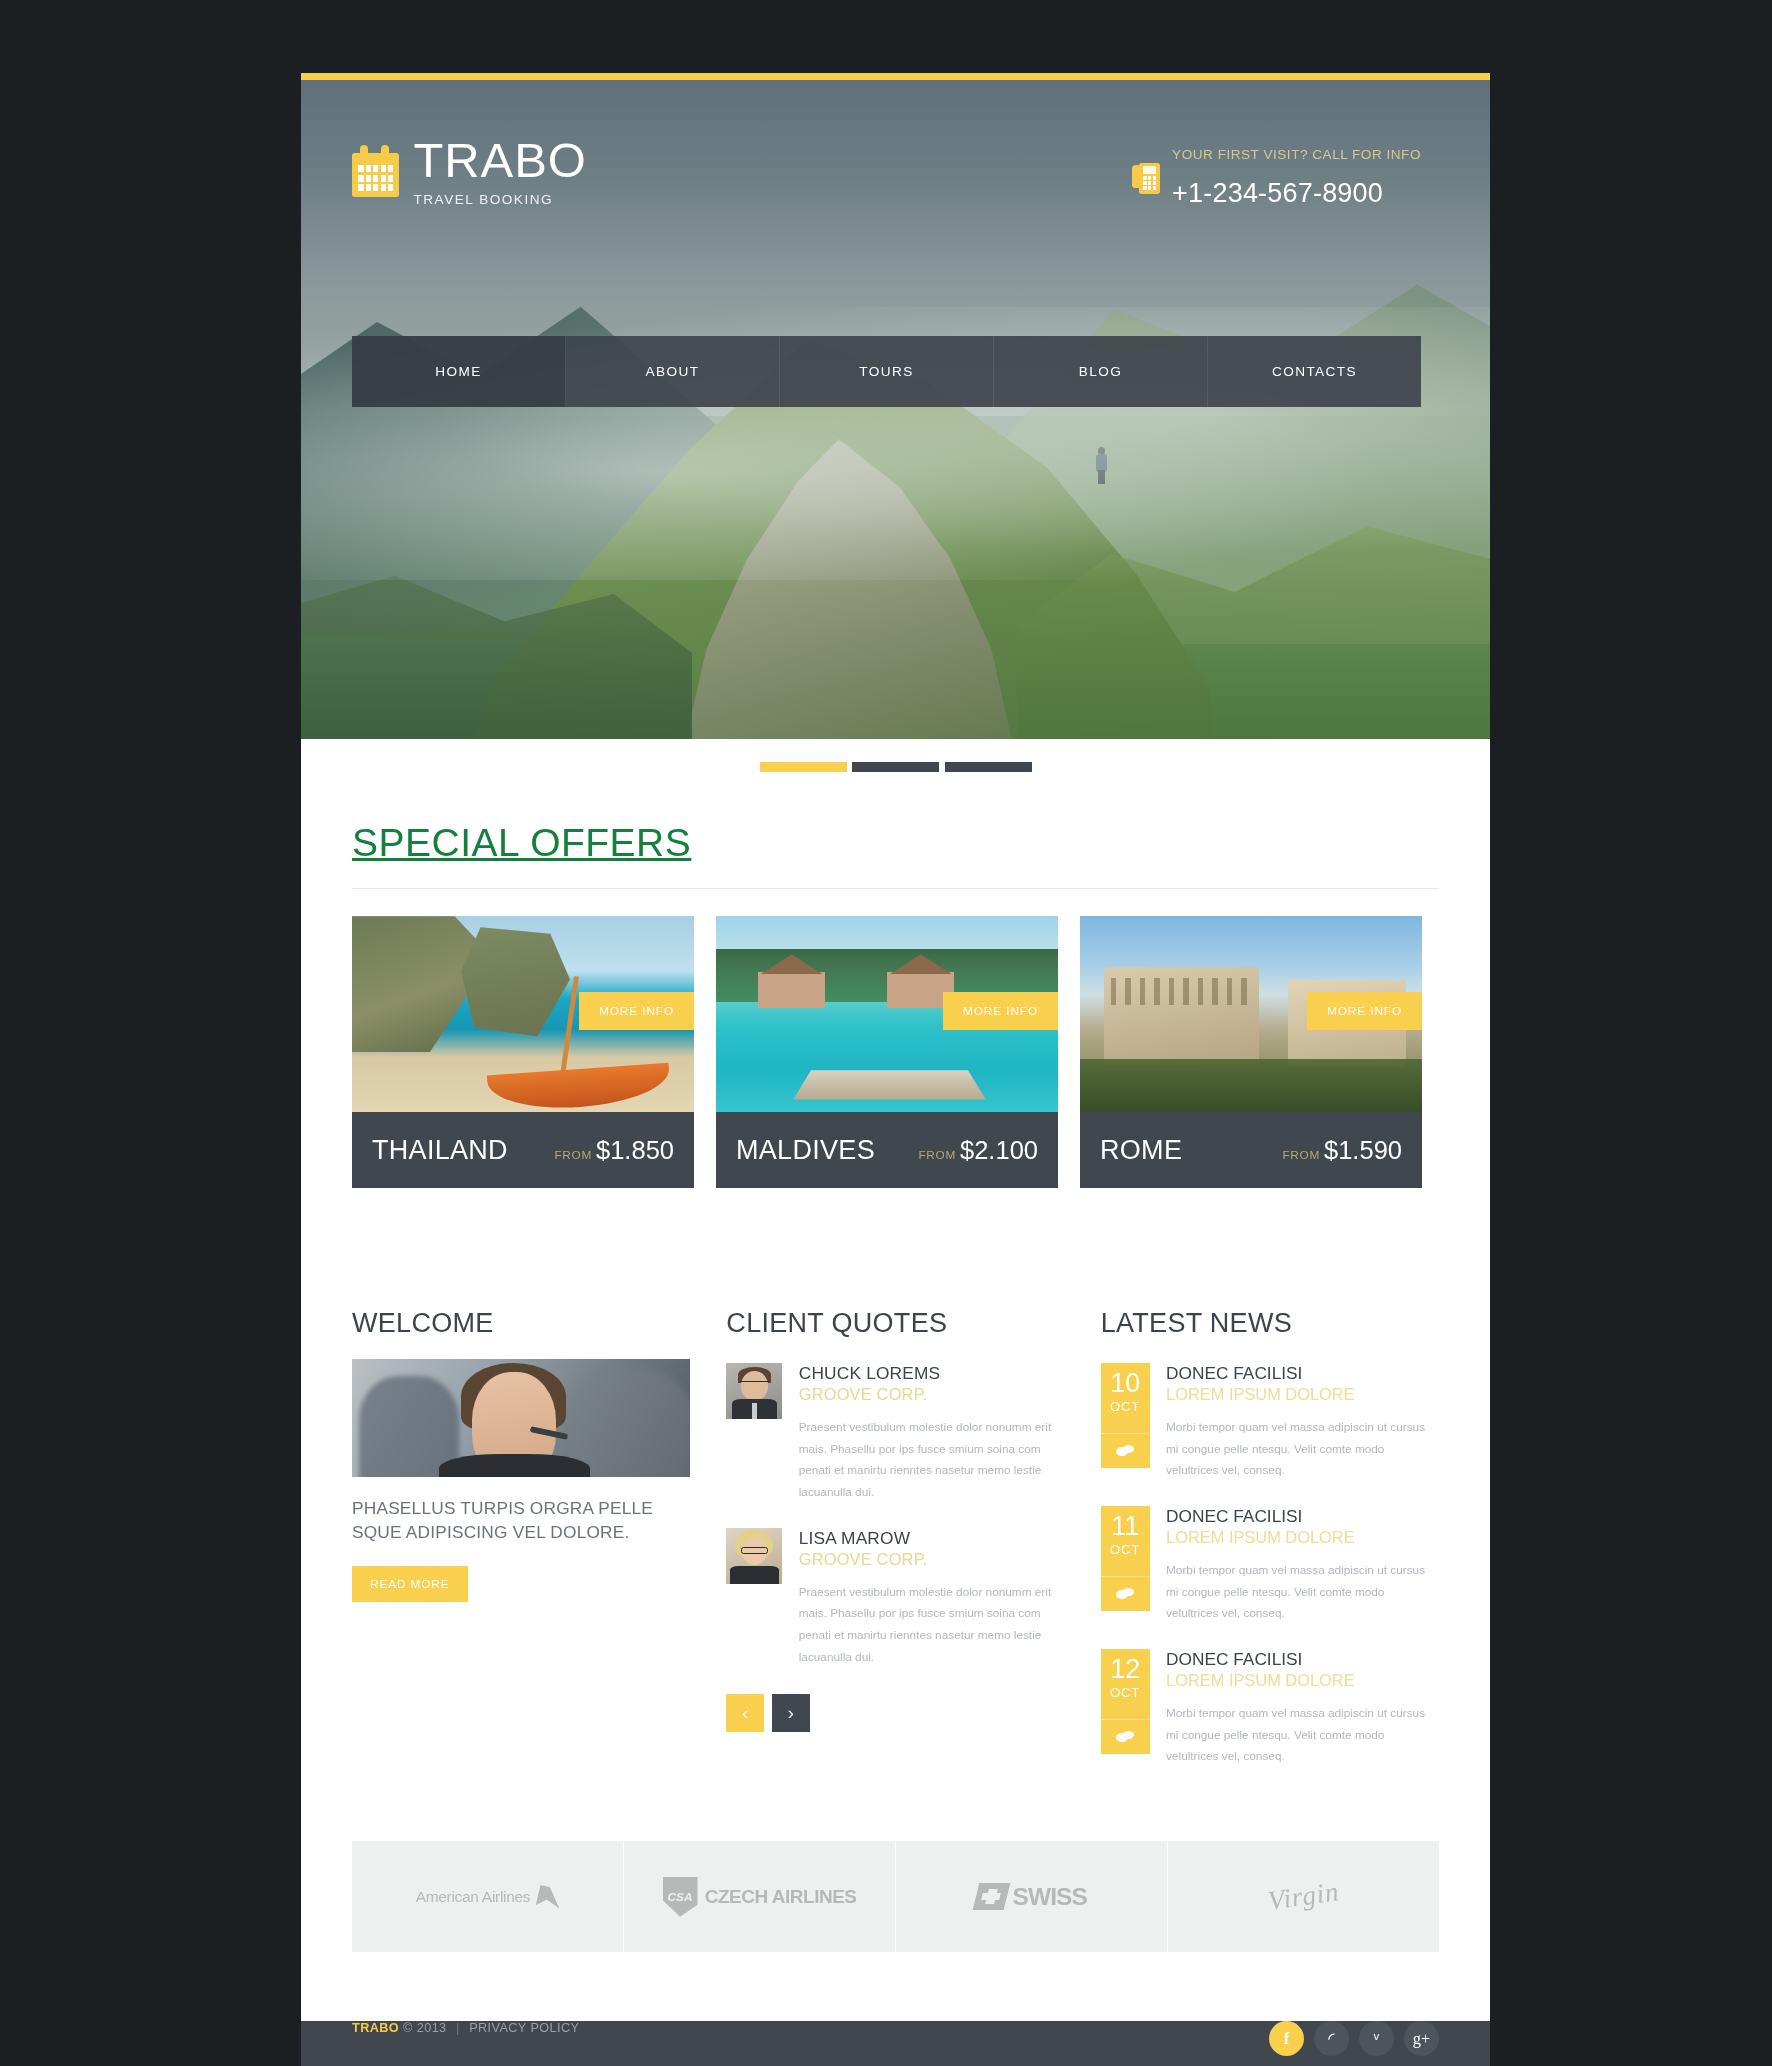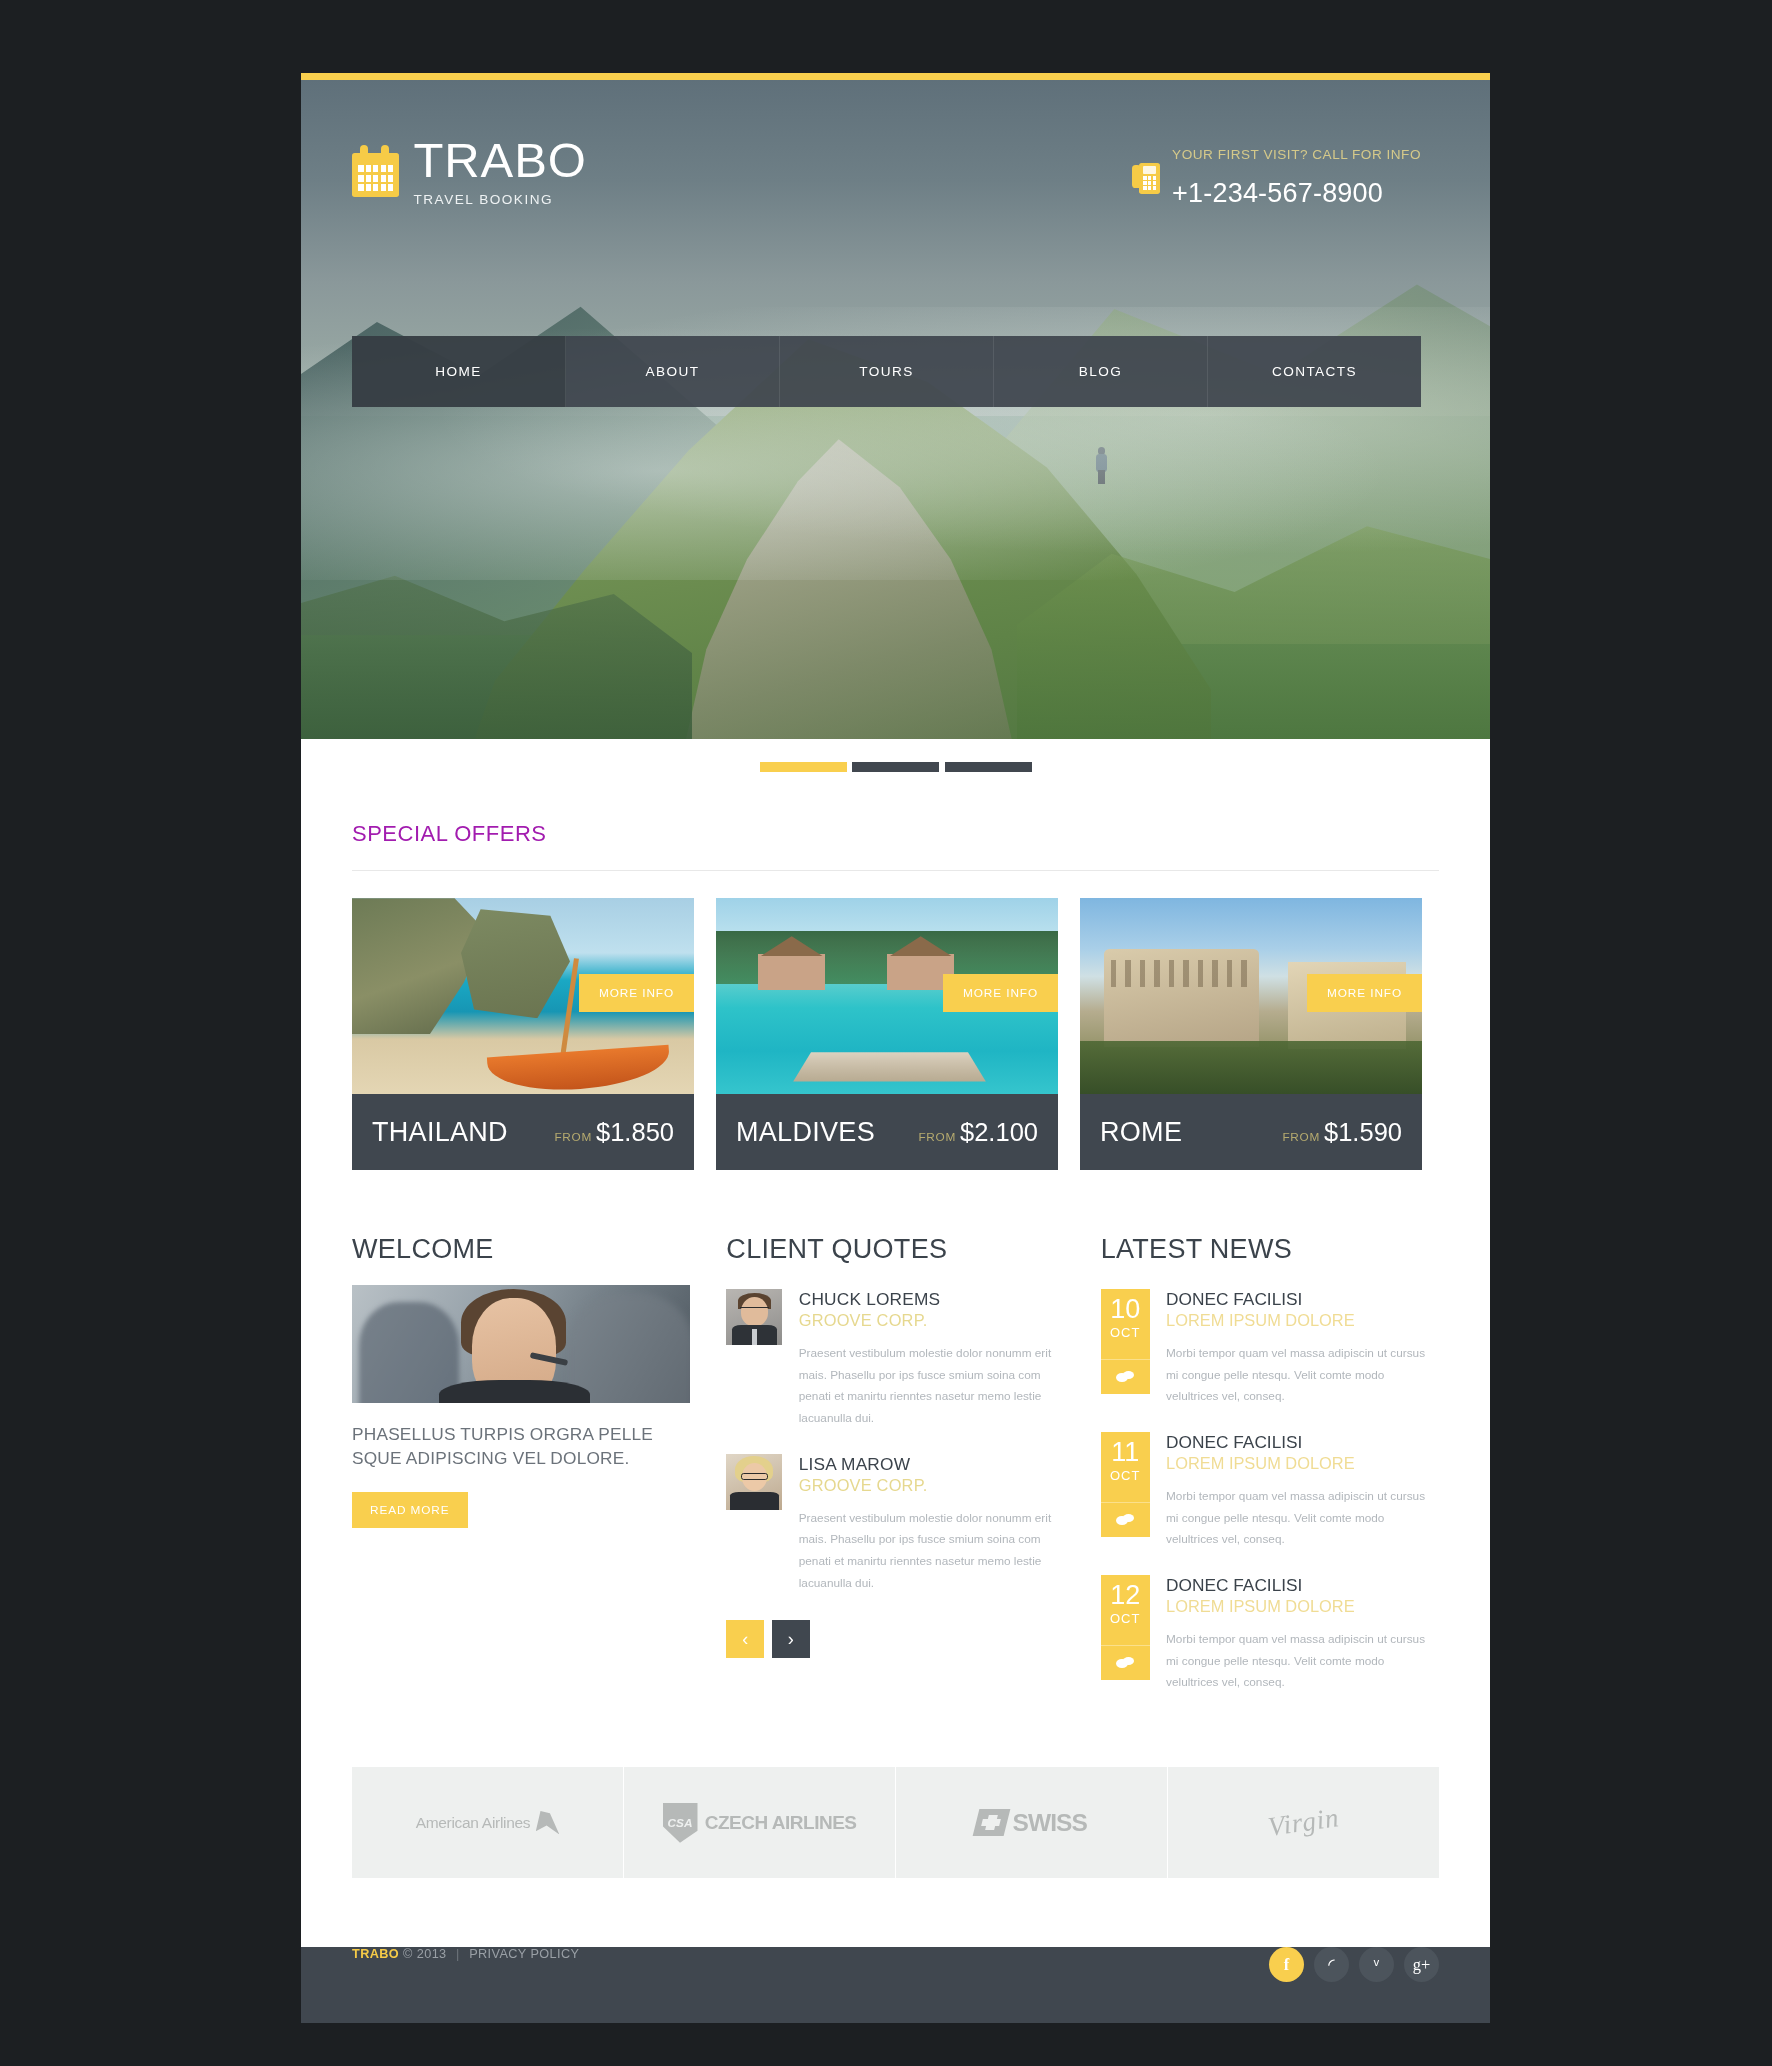--- a/index.html
+++ b/index.html
@@ -143,22 +143,23 @@
   .nav a.active { background: rgba(54,61,68,.96); }
 
   
   .pager-band { background:#ffffff; height: 56px; display:flex; align-items:center; justify-content:center; gap: 5.5px; }
   .pager-band .dot { width: 87px; height: 10px; background:#41474f; }
   .pager-band .dot.on { background:#f9cf4e; }
 
   
   .content { padding: 0 51px 0 51px; background:#fff; }
   .sec-title {
-    font-size: 22px; color:#a21caf; letter-spacing: 0.5px; font-weight:400;
+    font-size: 39px; color:#15803d; letter-spacing: 0.5px; font-weight:400;
     padding-top: 25.5px;
+    text-decoration: underline;
   }
   .rule { height:0.9px; background:#e8e8e8; margin-top: 23.6px; }
 
   
   .offers { display:flex; gap: 22px; margin-top: 27px; }
   .offer { width: 342px; position: relative; }
   .offer-photo { height: 196px; position: relative; overflow:hidden; }
   .ph-thai {
     background:
       linear-gradient(180deg,#a8cfe4 0%, #bfe0ee 28%, #1aa8c4 42%, #1796b4 58%, #d9c9a4 72%, #e4d6b4 100%);
@@ -234,21 +235,21 @@
   .offer-from { font-size: 11.8px; color:#b6ab6f; letter-spacing: 0.7px; line-height: 1.1; }
   .offer-price { font-size: 25.5px; color:#ffffff; line-height: 1.15; }
   .offer-more {
     position:absolute; right: 0; top: 76px;
     background:#f9cf4e; color:#ffffff; font-size: 11.8px; letter-spacing: 0.9px;
     padding: 11.8px 20px; border: none; cursor:pointer;
     font-family:"Liberation Sans", sans-serif;
   }
 
   
-  .cols { display:flex; gap: 36px; margin-top: 64px; }
+  .cols { display:flex; gap: 36px; margin-top: 120px; }
   .col { width: 342px; }
   .col-title { font-size: 27px; color:#3b434b; letter-spacing: 0.3px; font-weight:400; }
 
   .welcome-photo {
     margin-top: 20px; height: 118px; position:relative; overflow:hidden;
     background: linear-gradient(120deg,#b9c1c6 0%, #98a3ab 35%, #6d7880 70%, #4d565e 100%);
   }
   .welcome-photo .blur1 { position:absolute; left: 7.3px; top: 16.4px; width: 100px; height: 109px; background: rgba(70,80,92,.55); border-radius: 40% 40% 0 0; filter: blur(2.7px); }
   .welcome-photo .blur2 { position:absolute; left: 215px; top: 7.3px; width: 127px; height: 118px; background: rgba(120,128,136,.5); border-radius: 45% 45% 0 0; filter: blur(3.6px); }
   .welcome-photo .face { position:absolute; left: 120px; top: 12.7px; width: 84px; height: 105px; background: linear-gradient(170deg,#e7c3a4,#d3a886); border-radius: 46% 46% 40% 40%; }

